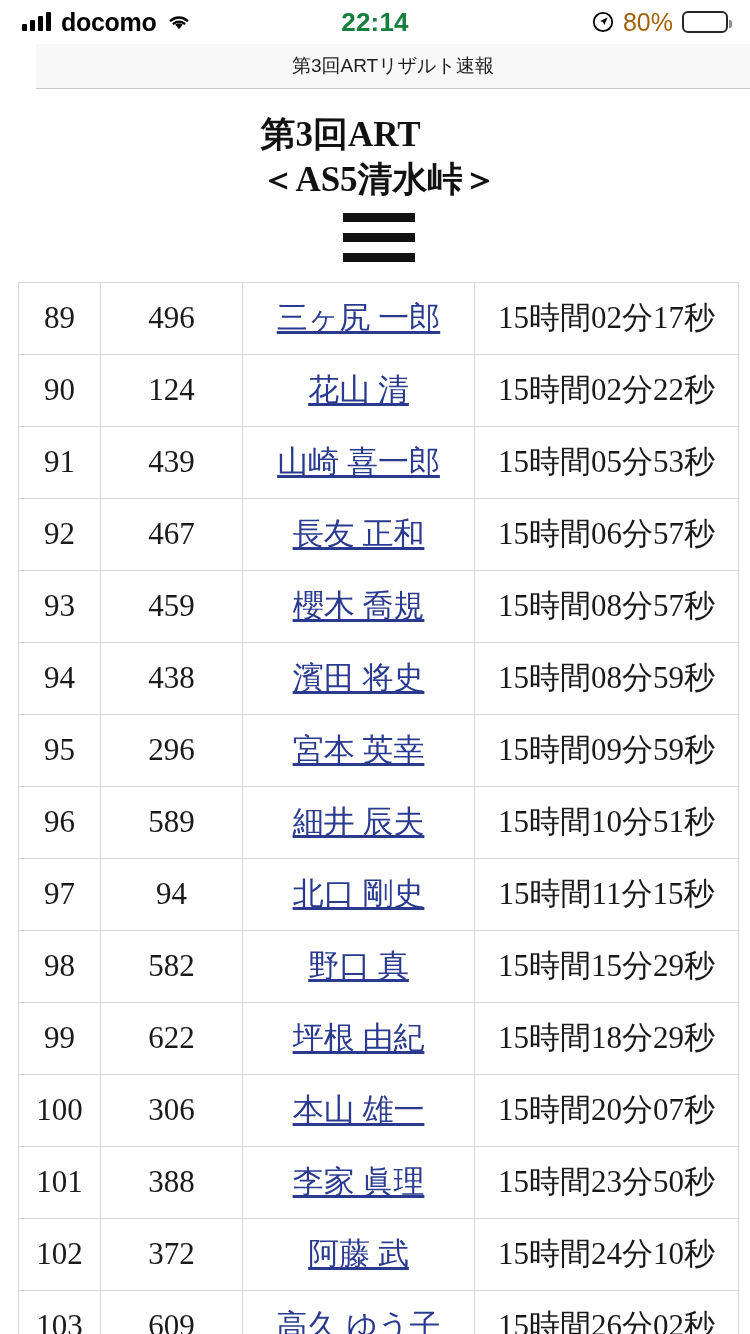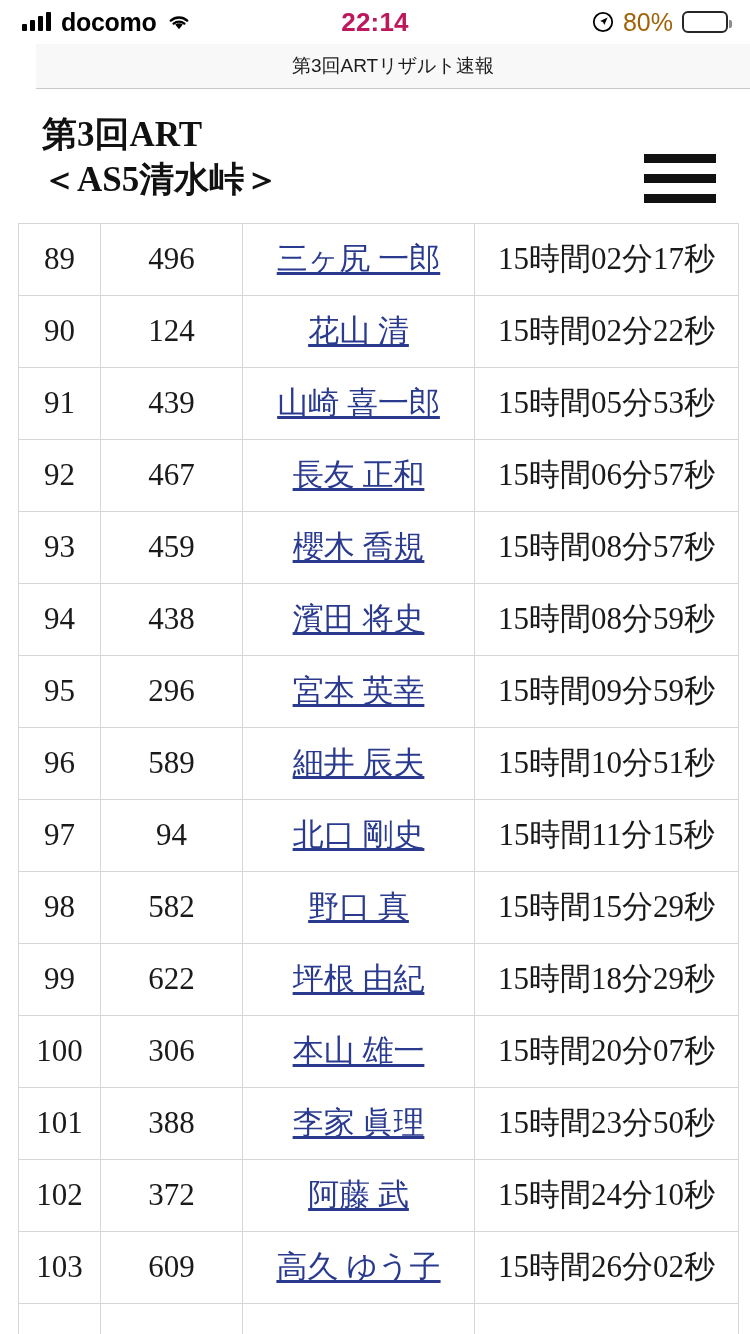--- a/index.html
+++ b/index.html
@@ -51,21 +51,21 @@
     letter-spacing: -0.3px;
     color: #000;
   }
   .wifi-icon { width: 26px; height: 20px; }
   .status-time {
     position: absolute;
     left: 0; right: 0;
     text-align: center;
     font-size: 26px;
     font-weight: 600;
-    color: #be185d;
+    color: #15803d;
     letter-spacing: 0.2px;
   }
   .status-right {
     margin-left: auto;
     display: flex;
     align-items: center;
     gap: 9px;
   }
   .loc-icon { width: 22px; height: 22px; }
   .batt-pct {
@@ -110,23 +110,24 @@
     color: #1c1c1e;
     font-weight: 500;
     margin-left: 36px;
   }
 
   
   .page-header {
     background: #ffffff;
     padding: 24px 34px 20px 42px;
     display: flex;
-    align-items: flex-end;
+    align-items: center;
     justify-content: space-between;
     box-sizing: border-box;
+    flex-direction: column;
   }
   .site-title {
     font-family: "Liberation Serif", serif;
     font-size: 35px;
     line-height: 1.28;
     color: #111111;
     font-weight: 700;
     white-space: pre-line;
   }
   .hamburger {

